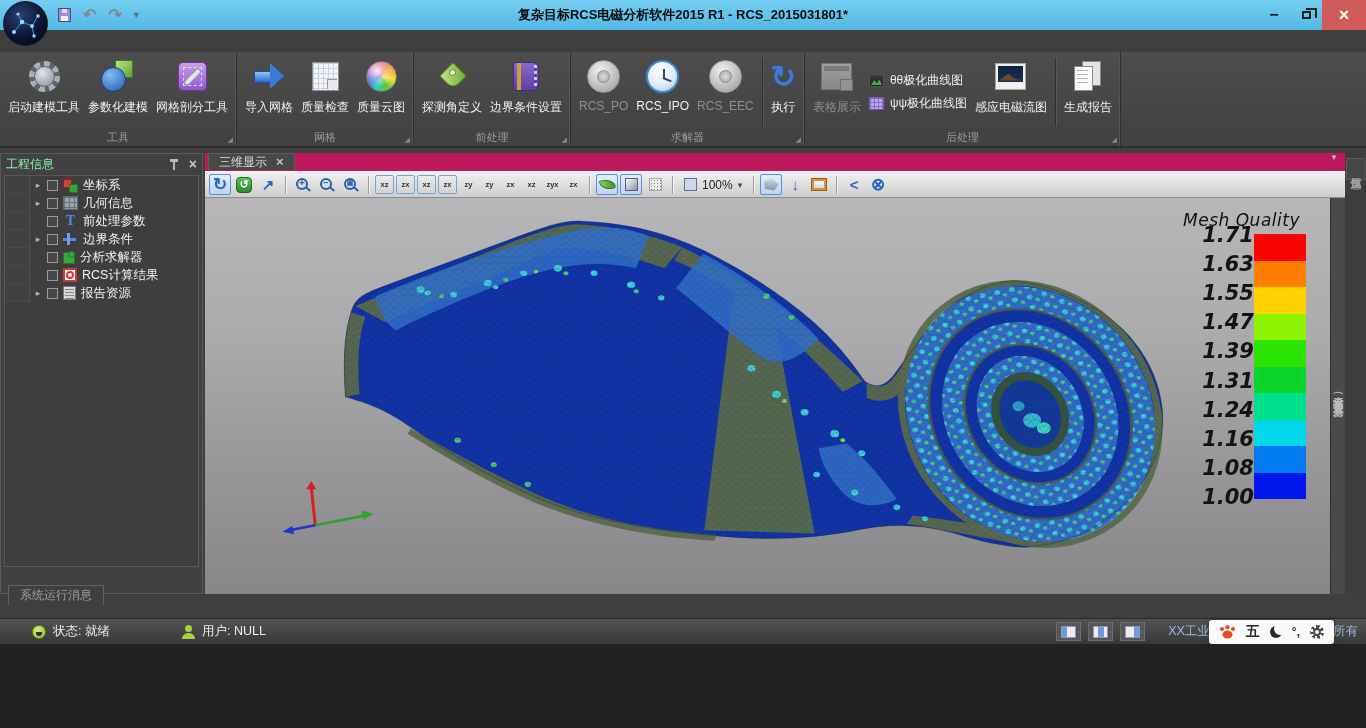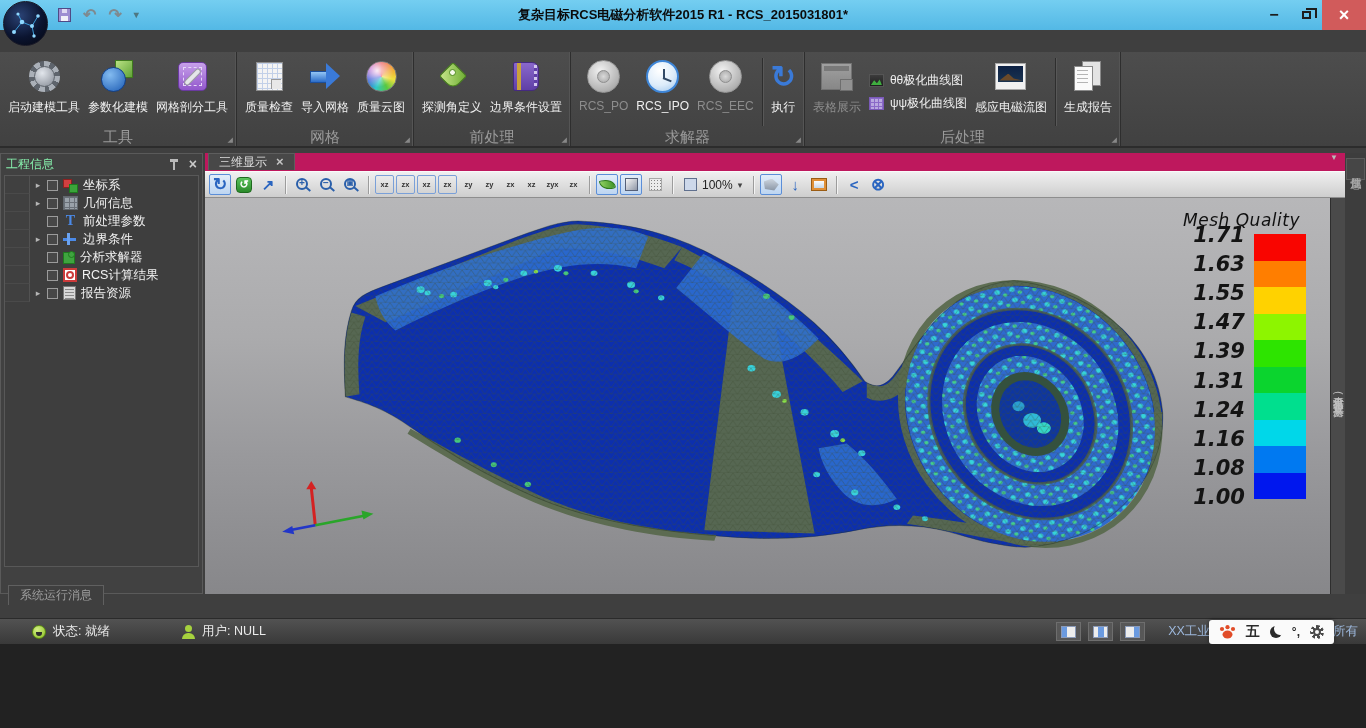--- a/index.html
+++ b/index.html
@@ -42,21 +42,21 @@
 .mr-help{width:17px;height:17px;border-radius:50%;background:radial-gradient(circle at 35% 30%,#88b4e8,#2d62b8);color:#fff;font-size:11px;font-weight:bold;display:flex;align-items:center;justify-content:center;border:1px solid #1d4a90}
 .mr-help::before{content:"?"}
 
 
 .ribbon{position:absolute;top:52px;left:0;right:0;height:96px;background:linear-gradient(#4d4d4d,#414141);display:flex;border-bottom:2px solid #2c2c2c}
 .rgroup{display:flex;flex-direction:column;border-right:1px solid #2e2e2e;box-shadow:inset -1px 0 0 #555}
 .rbody{flex:1;display:flex;align-items:stretch;padding:3px 4px 0}
 .rbtn{display:flex;flex-direction:column;align-items:center;justify-content:flex-start;padding:3px 4px 0;gap:5px}
 .rlabel{font-size:12px;color:#efefef;white-space:nowrap}
 .disabled .rlabel{color:#8d8d8d}
-.rfoot{height:17px;display:flex;align-items:center;justify-content:center;color:#9a9a9a;font-size:15px;position:relative}
+.rfoot{height:17px;display:flex;align-items:center;justify-content:center;color:#9a9a9a;font-size:11px;position:relative}
 .rfoot::after{content:"◢";position:absolute;right:3px;bottom:2px;font-size:7px;color:#888}
 .gsep{width:1px;background:#2e2e2e;box-shadow:1px 0 0 #585858;margin:3px 4px;align-self:stretch}
 .ricon{height:36px;display:flex;align-items:center;justify-content:center}
 .icon-gear{width:31px;height:31px;border-radius:50%;background:repeating-conic-gradient(#aab0b8 0deg 24deg,#5e646c 24deg 45deg);position:relative}
 .icon-gear::after{content:"";position:absolute;inset:5px;border-radius:50%;background:radial-gradient(circle at 38% 32%,#e2e6ec,#848a94);border:1px solid #5e646c}
 .icon-param{width:36px;height:32px;position:relative}
 .icon-param::before{content:"";position:absolute;right:3px;top:0;width:16px;height:16px;background:linear-gradient(135deg,#b9e183,#61a437);border:1px solid #3f7a1e}
 .icon-param::after{content:"";position:absolute;left:1px;bottom:0;width:23px;height:23px;border-radius:50%;background:radial-gradient(circle at 35% 30%,#83bbf0,#1d5cb4);border:1px solid #11408a}
 .icon-meshtool{width:29px;height:29px;border-radius:5px;background:linear-gradient(#c7a0ea,#9257cc);border:1px solid #6a3aa0;position:relative}
 .icon-meshtool::before{content:"";position:absolute;inset:4px;border:1px dashed #e6d6f8}
@@ -163,21 +163,21 @@
 .canvas{position:relative;flex:1;background:linear-gradient(180deg,#b7b7b9 0%,#ababad 35%,#99999c 65%,#87878a 100%);overflow:hidden}
 .canvas svg.model{position:absolute;inset:0;width:100%;height:100%;display:block}
 .collapsed{width:15px;background:#4a4a4a;border-left:1px solid #2e2e2e;display:flex;align-items:center;justify-content:center}
 .collapsed span{writing-mode:vertical-rl;color:#bfbfbf;font-size:11px;letter-spacing:1px;white-space:nowrap}
 .rightstrip{position:absolute;top:153px;right:0;width:21px;bottom:50px;background:#3d3d3d;display:flex;flex-direction:column;align-items:center}
 .vtab{margin-top:5px;border:1px solid #5c5c5c;background:#464646;padding:10px 1px;writing-mode:vertical-rl;color:#a8a8a8;font-size:11px;white-space:nowrap}
 
 
 .legend{position:absolute;top:12px;right:24px;width:160px}
 .legend-title{font-size:17px;font-weight:normal;font-style:italic;color:#101010;text-align:right;padding-right:6px;margin-bottom:3px;font-family:"DejaVu Sans",sans-serif;letter-spacing:.5px}
-.legend-body{display:flex;gap:9px;justify-content:flex-end}
+.legend-body{display:flex;gap:0;justify-content:flex-end}
 .legend-vals{display:flex;flex-direction:column;justify-content:space-between;align-items:flex-end;height:283px;margin-top:-8px;font-size:21px;font-weight:bold;font-style:italic;color:#141414;font-family:"DejaVu Sans",sans-serif;line-height:1}
 .legend-bar{width:52px;height:265px;display:flex;flex-direction:column;margin-top:1px}
 .lband{flex:1}
 
 
 .msgtab{position:absolute;left:8px;bottom:39px;height:20px;padding:0 11px;background:#3f3f3f;border:1px solid #606060;border-bottom:none;color:#9f9f9f;font-size:12px;display:flex;align-items:center}
 .statusbar{position:absolute;left:0;right:0;bottom:0;height:26px;background:linear-gradient(#525252,#393939);display:flex;align-items:center;padding:0 8px;border-top:1px solid #2b2b2b}
 .sb-item{display:flex;align-items:center;gap:7px;color:#ececec;font-size:12.5px}
 .smiley{width:14px;height:14px;border-radius:50%;background:radial-gradient(circle at 35% 30%,#d2ee84,#8cc024);border:1px solid #5a8a10;position:relative}
 .smiley::after{content:"";position:absolute;left:3px;top:6px;width:6px;height:4px;background:#2e2e2e;border-radius:0 0 3px 3px}
@@ -260,29 +260,29 @@
             </span>
           <span class="rlabel">网格剖分工具</span>
         </div>
       </div>
       <div class="rfoot">工具</div>
     </div>
     <div class="rgroup">
       <div class="rbody">
         <div class="rbtn">
           <span class="ricon">
+              <span class="icon-import"></span>
+            </span>
+          <span class="rlabel">导入网格</span>
+        </div>
+        <div class="rbtn">
+          <span class="ricon">
               <span class="icon-grid"></span>
             </span>
           <span class="rlabel">质量检查</span>
-        </div>
-        <div class="rbtn">
-          <span class="ricon">
-              <span class="icon-import"></span>
-            </span>
-          <span class="rlabel">导入网格</span>
         </div>
         <div class="rbtn">
           <span class="ricon">
               <span class="icon-cloudsphere"></span>
             </span>
           <span class="rlabel">质量云图</span>
         </div>
       </div>
       <div class="rfoot">网格</div>
     </div>

